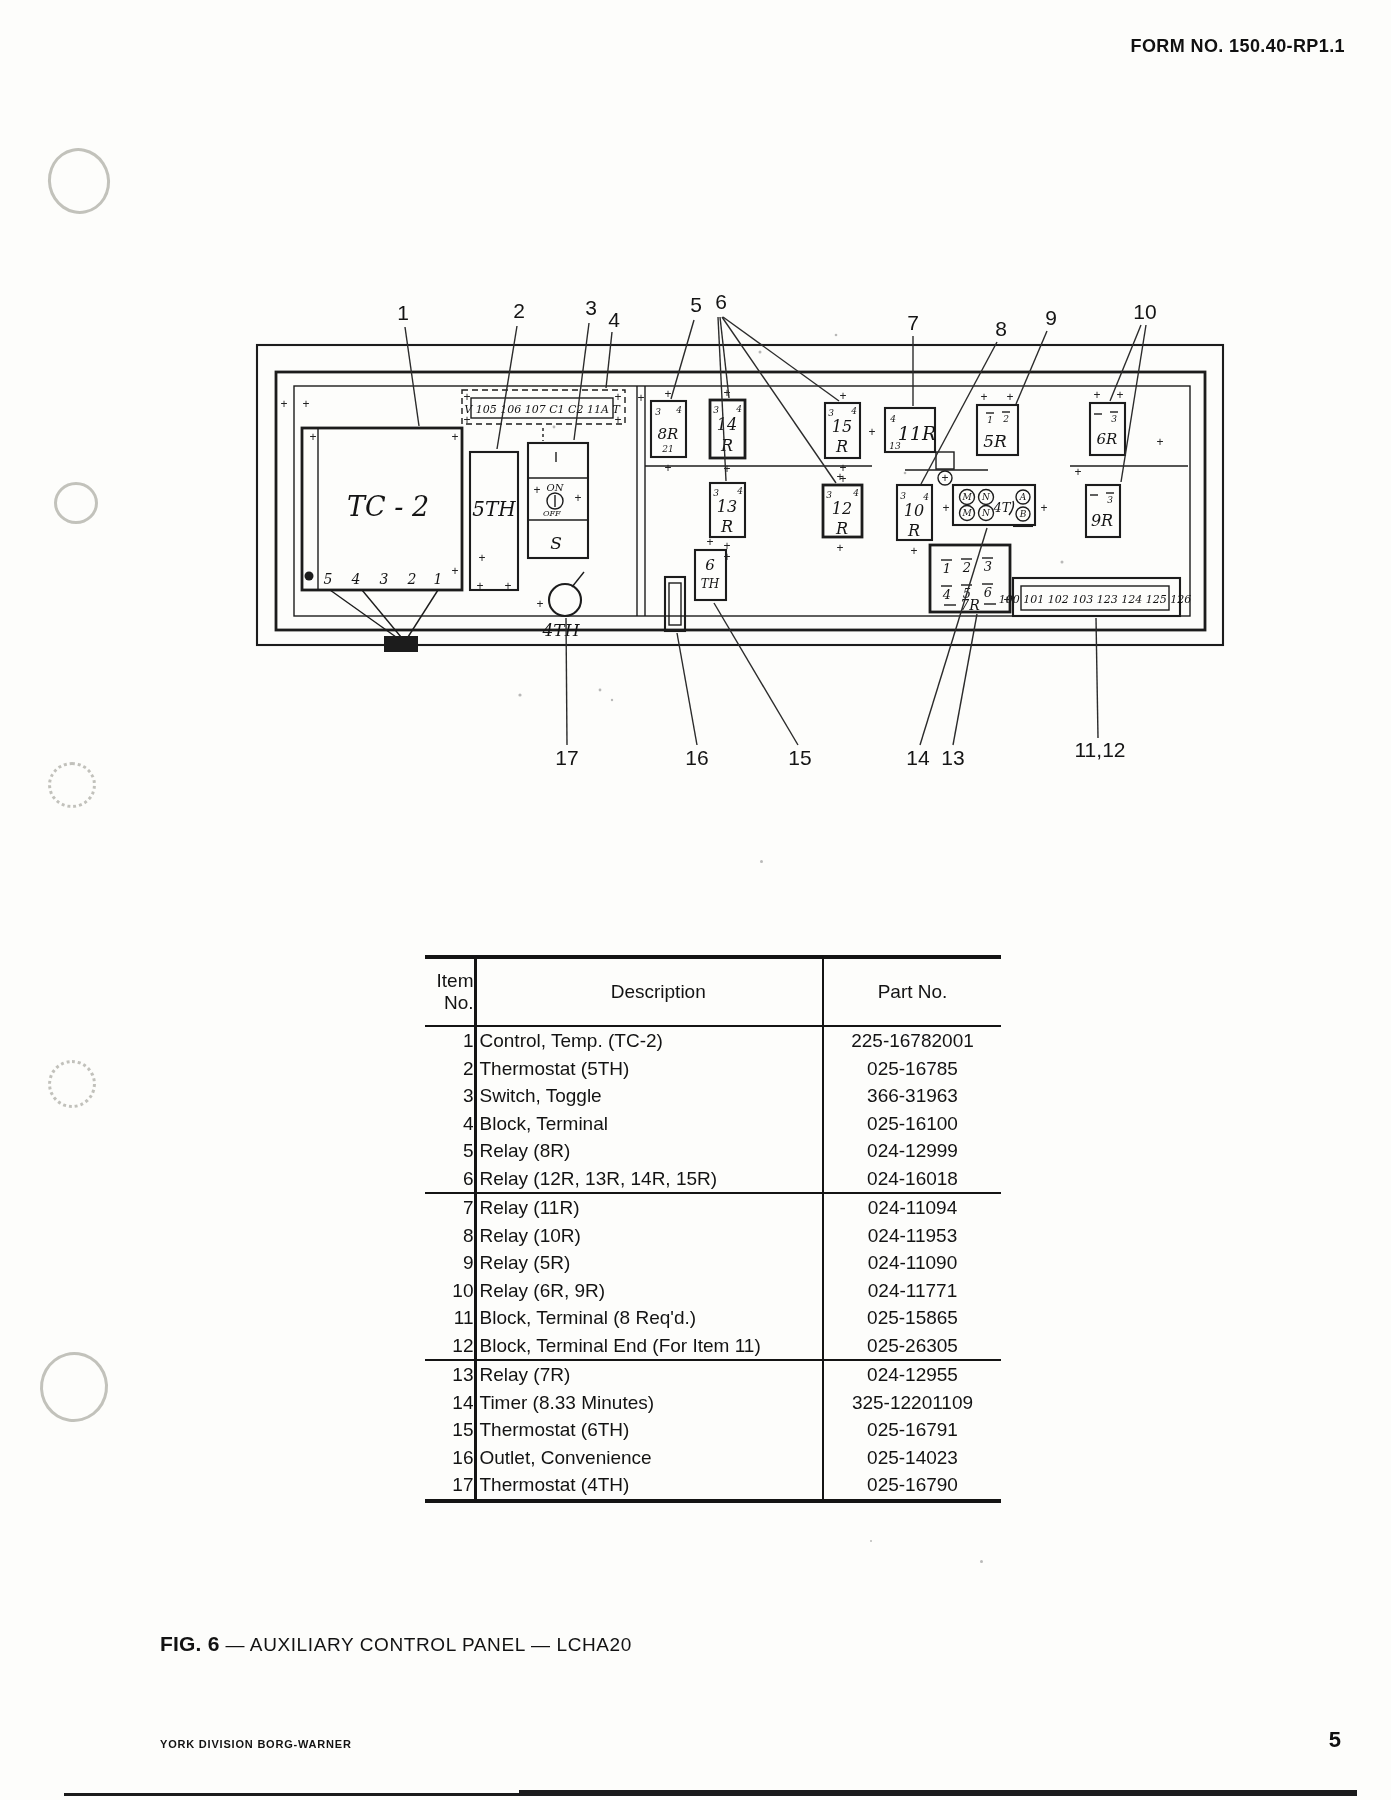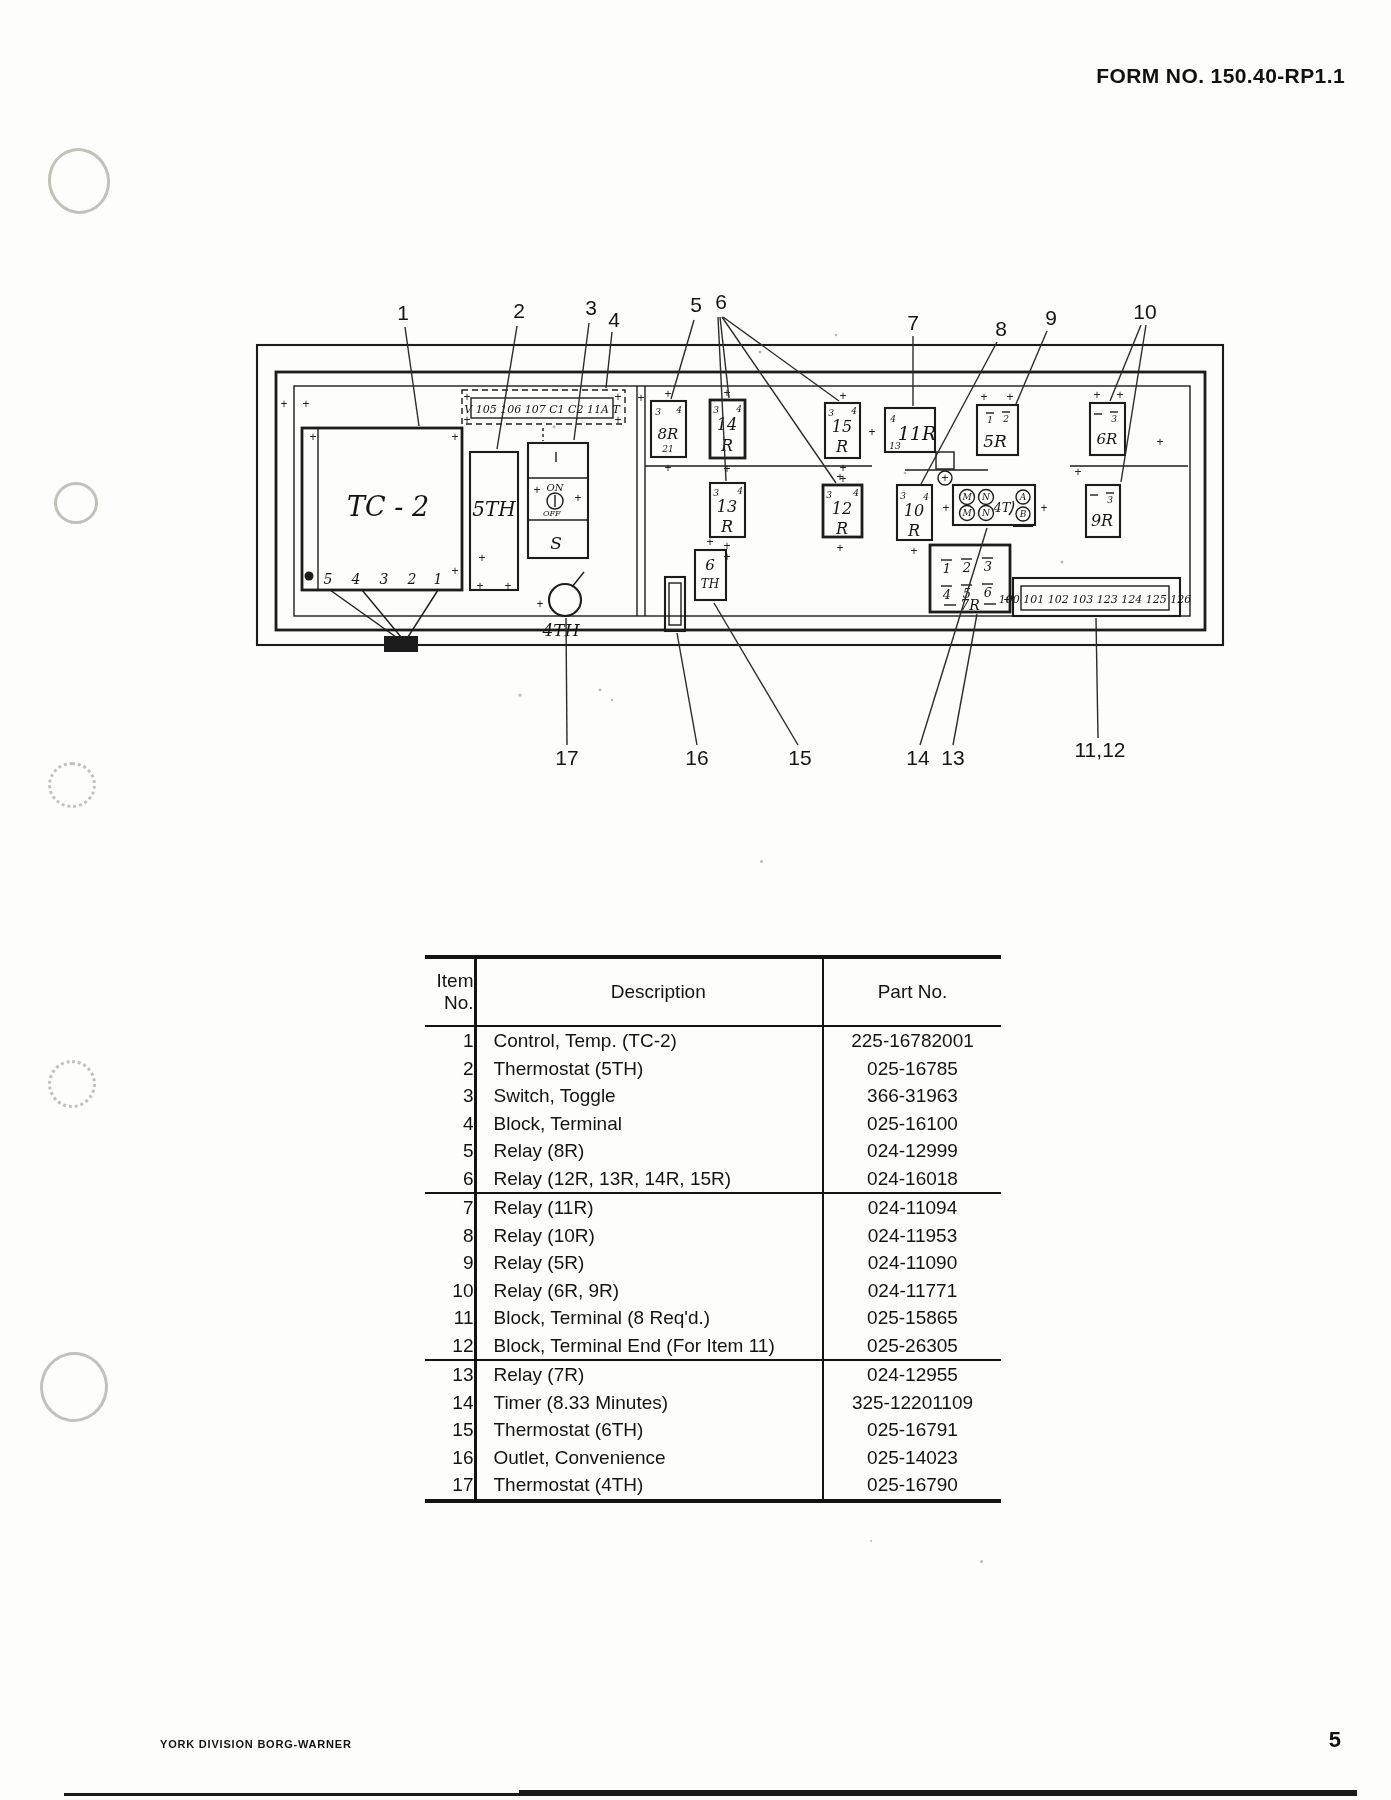--- a/index.html
+++ b/index.html
@@ -8,23 +8,22 @@
     width:1391px;height:1800px;
     margin:0 auto;
     background:#fdfdfb;
     overflow:hidden;
     font-family:"Liberation Sans",sans-serif;
     color:#161616;
   }
   
   .form-no{
     position:absolute;top:36px;right:46px;
-    font-size:21px;font-weight:bold;letter-spacing:.4px;
+    font-size:18px;font-weight:bold;letter-spacing:.4px;
     color:#111;
-    margin-top:28px;
   }
   
   .hole{position:absolute;border:3px solid #aeada6;border-radius:50%;opacity:.75;}
   .hole.h1{left:48px;top:148px;width:56px;height:60px;transform:rotate(-12deg);}
   .hole.h2{left:54px;top:482px;width:38px;height:36px;}
   .hole.h3{left:48px;top:762px;width:42px;height:40px;border-style:dotted;}
   .hole.h4{left:48px;top:1060px;width:42px;height:42px;border-style:dotted;}
   .hole.h5{left:40px;top:1352px;width:62px;height:64px;transform:rotate(8deg);}
   
   svg.diagram{position:absolute;left:0;top:0;}
@@ -45,21 +44,21 @@
     border-top:4px solid #141414;border-bottom:4px solid #141414;
     font-size:19px;color:#131313;
   }
   .parts-table col.c-item{width:50px;}
   .parts-table col.c-desc{width:348px;}
   .parts-table col.c-part{width:178px;}
   .parts-table th{font-weight:normal;font-size:19px;border-bottom:2px solid #141414;}
   .parts-table th,.parts-table td{padding:0;height:27.5px;line-height:27.5px;}
   .parts-table th.h-item{height:66px;line-height:22px;}
   .parts-table .b-item{border-right:3px solid #141414;text-align:right;}
-  .parts-table .b-desc{border-right:2px solid #141414;text-align:left;padding-left:17px;}
+  .parts-table .b-desc{border-right:2px solid #141414;text-align:left;padding-left:3px;}
   .parts-table .b-part{text-align:center;}
   .parts-table th.b-desc{text-align:center;padding-left:18px;}
   .parts-table tbody tr.group-end td{border-bottom:2px solid #141414;}
   
   .fig-caption{position:absolute;left:160px;top:1632px;font-size:19px;letter-spacing:.6px;color:#121212;}
   .fig-caption .fig{font-weight:bold;font-size:21px;letter-spacing:.2px;}
   .footer-left{position:absolute;left:160px;top:1738px;font-size:11px;font-weight:bold;letter-spacing:.8px;color:#121212;}
   .page-num{position:absolute;right:50px;top:1727px;font-size:22px;font-weight:bold;color:#111;}
   .bottom-bar-a{position:absolute;left:64px;top:1793px;width:455px;height:3px;background:#1a1a1a;}
   .bottom-bar-b{position:absolute;left:519px;top:1790px;width:838px;height:6px;background:#1a1a1a;}
@@ -469,20 +468,24 @@
           <td class="b-part">025-14023</td>
         </tr>
       <tr>
           <td class="b-item">17</td>
           <td class="b-desc">Thermostat (4TH)</td>
           <td class="b-part">025-16790</td>
         </tr>
     </tbody>
   </table>
 
+  <div class="fig-caption">
+    <span class="fig">FIG. 6</span>
+    <span>— AUXILIARY CONTROL PANEL — LCHA20</span>
+  </div>
   <div class="footer-left">YORK DIVISION BORG-WARNER</div>
   <div class="page-num">5</div>
   <div class="bottom-bar-a"></div>
   <div class="bottom-bar-b"></div>
 
   <div class="speck" style="left:980px;top:1560px;width:3px;height:3px;"></div>
   <div class="speck" style="left:870px;top:1540px;width:2px;height:2px;"></div>
   <div class="speck" style="left:760px;top:860px;width:3px;height:3px;"></div>
 </div>
 

